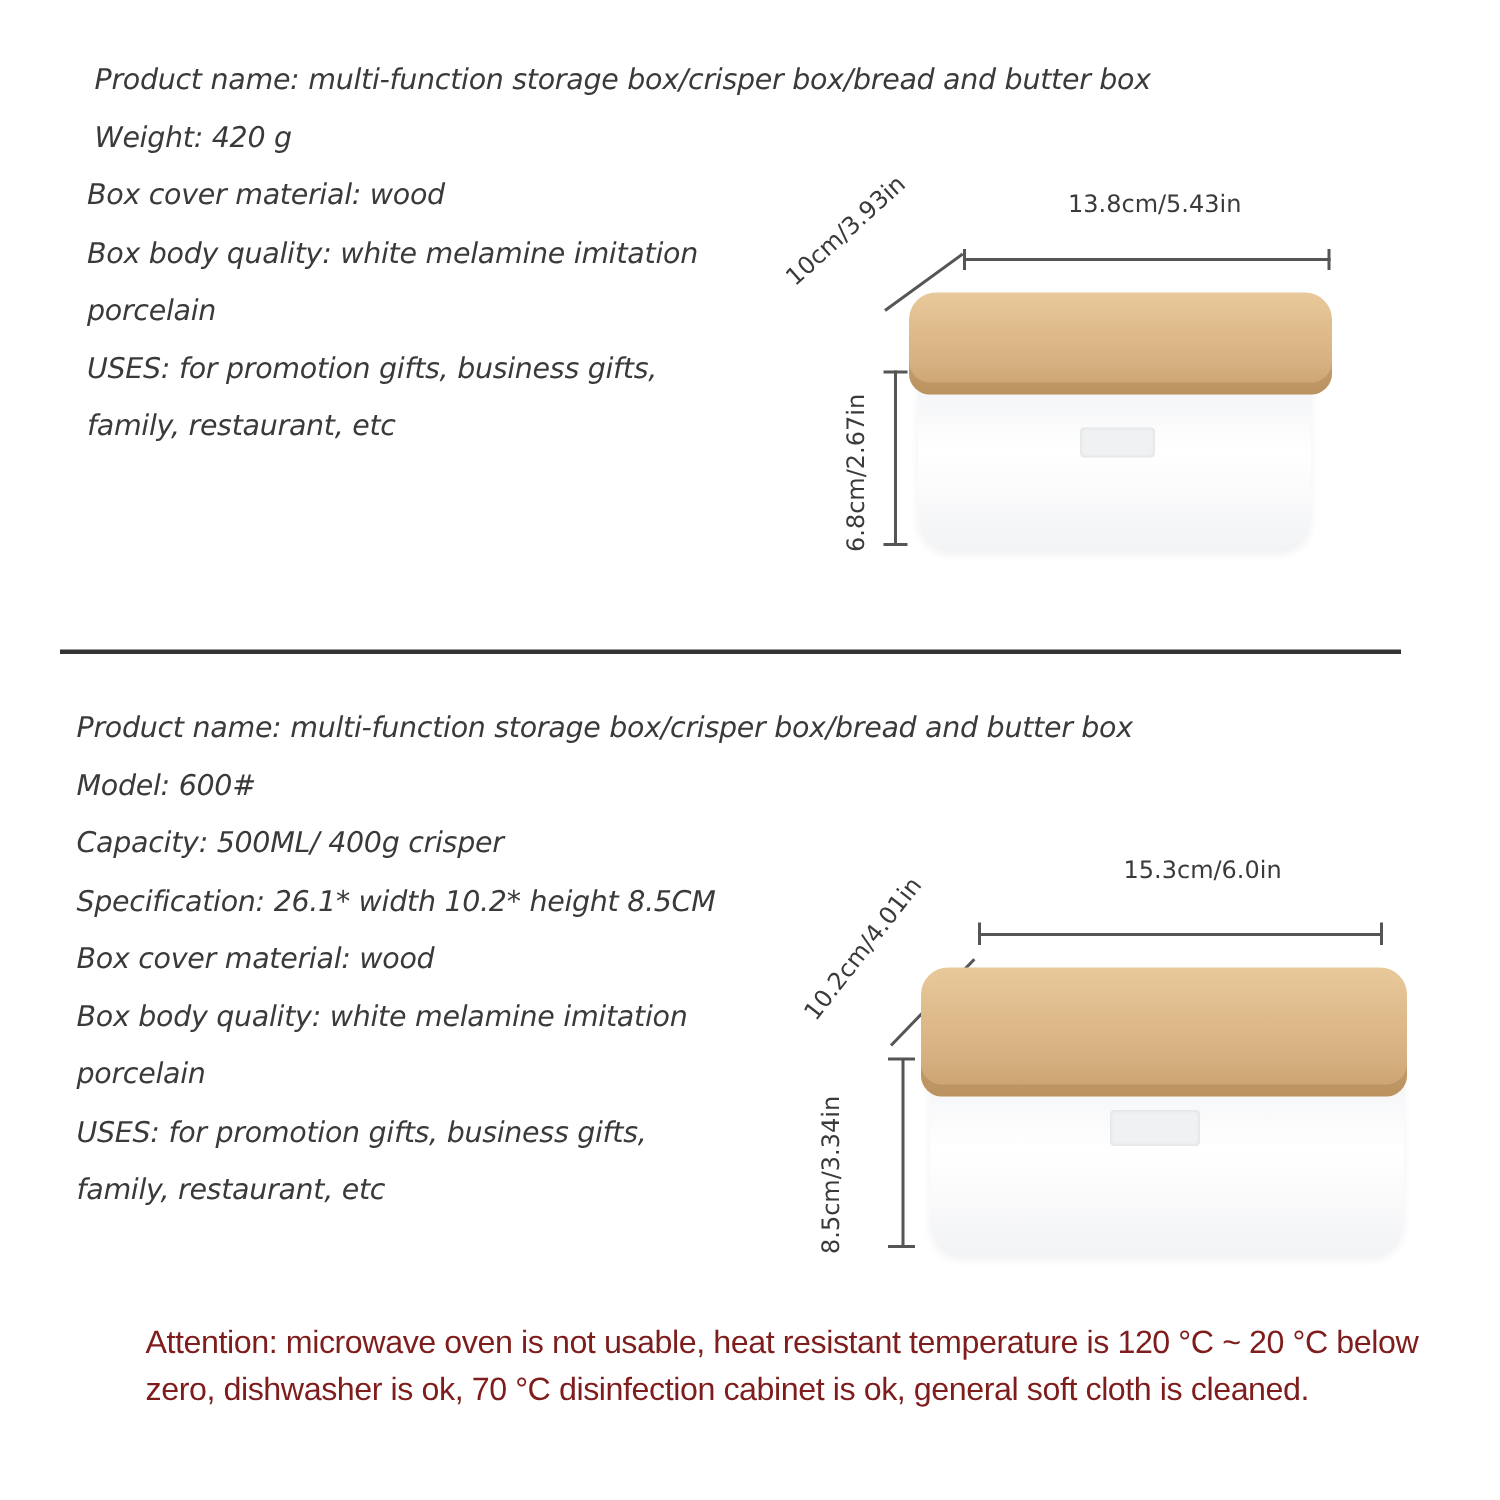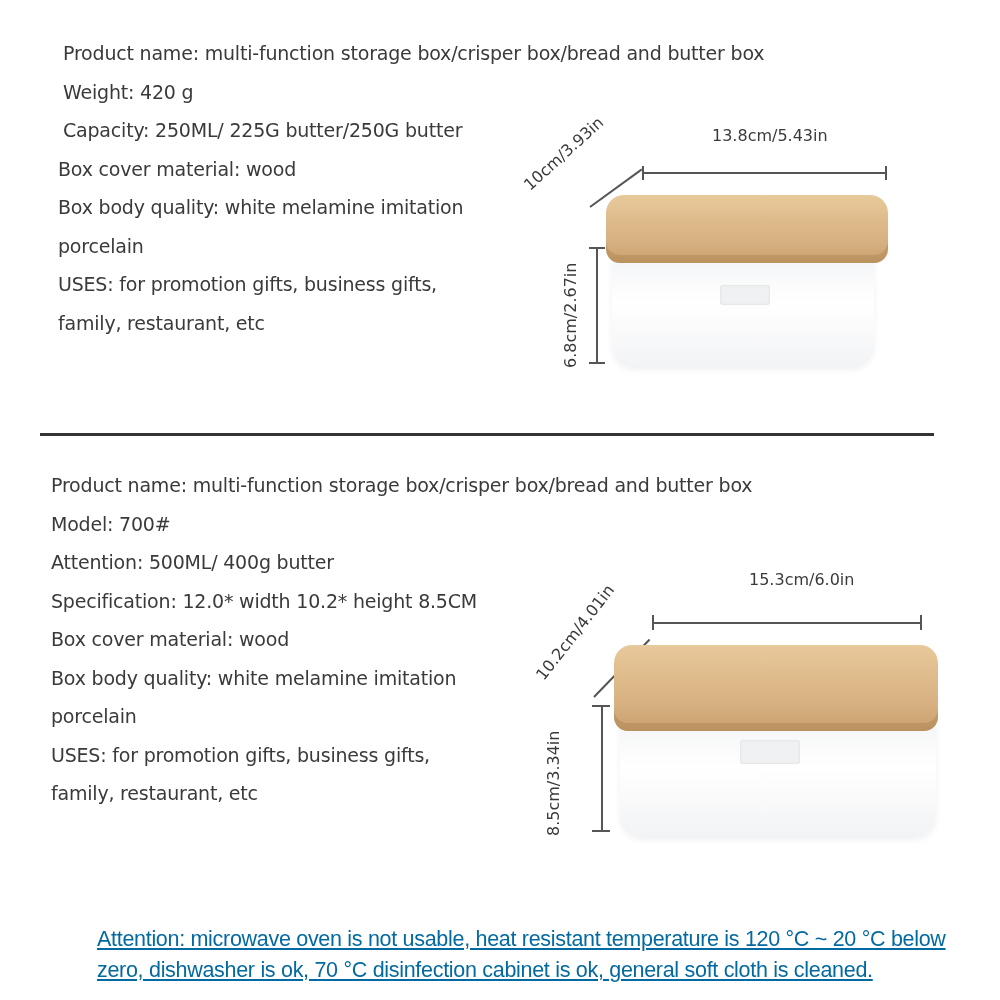--- a/index.html
+++ b/index.html
@@ -1,35 +1,34 @@
 <!DOCTYPE html>
 <html><head>
 <meta charset="utf-8">
 <style>
   html, body { margin:0; padding:0; background:#ffffff; }
   body { width:1000px; height:1000px; position:relative; overflow:hidden; font-family:"DejaVu Sans", "Liberation Sans", sans-serif; color:#3a3a3a; }
   .spec { position:absolute; font-size:19px; line-height:38.5px; letter-spacing:-0.2px; }
-  .spec div { white-space:nowrap; }
+  .spec div { white-space:nowrap;font-style:italic; }
   #specs1 { left:58px; top:34px; }
   #specs2 { left:51px; top:466px; }
   .divider { position:absolute; left:40px; top:433px; width:894px; height:3px; background:#333333; }
-  .attention { position:absolute; left:97px; top:924px; width:860px; font-family:"Liberation Sans", sans-serif; font-size:21.5px; line-height:31px; color:#0369a1; letter-spacing:-0.3px;text-decoration:underline; }
+  .attention { position:absolute; left:97px; top:880px; width:860px; font-family:"Liberation Sans", sans-serif; font-size:21.5px; line-height:31px; color:#7f1d1d; letter-spacing:-0.3px; }
   .dim-label { position:absolute; font-family:"DejaVu Sans", sans-serif; font-size:16px; color:#3a3a3a; white-space:nowrap; }
   .line { position:absolute; background:#555555; }
   .lid { position:absolute; border-radius:18px 18px 14px 14px; background:linear-gradient(180deg,#e8c99b 0%, #ddb888 45%, #d6b080 70%, #c9a06e 100%); box-shadow: inset 0 -8px 0 rgba(160,120,70,0.35); }
   .body-box { position:absolute; background:linear-gradient(180deg,#f4f5f7 0%, #ffffff 40%, #f2f3f5 100%); border-radius:0 0 22px 22px; box-shadow: 0 2px 6px rgba(0,0,0,0.06); }
   .handle { position:absolute; background:#f0f1f3; border-radius:3px; box-shadow: inset 0 0 3px rgba(0,0,0,0.1); }
 </style>
 </head>
 <body>
 
 <div id="specs1" class="spec">
   <div style="padding-left:5px">Product name: multi-function storage box/crisper box/bread and butter box</div>
   <div style="padding-left:5px">Weight: 420 g</div>
-  <div style="padding-left:5px">Capacity: 250ML/ 225G butter/250G butter</div>
   <div>Box cover material: wood</div>
   <div>Box body quality: white melamine imitation</div>
   <div>porcelain</div>
   <div>USES: for promotion gifts, business gifts,</div>
   <div>family, restaurant, etc</div>
 </div>
 
 <div>
   <div class="dim-label" style="left:712px; top:126px;">13.8cm/5.43in</div>
   <div class="line" style="left:642px; top:172px; width:245px; height:2px;"></div>
@@ -46,23 +45,23 @@
 
   <div class="body-box" style="left:612px; top:258px; width:262px; height:110px;"></div>
   <div class="handle" style="left:720px; top:285px; width:50px; height:20px;"></div>
   <div class="lid" style="left:606px; top:195px; width:282px; height:68px;"></div>
 </div>
 
 <div class="divider"></div>
 
 <div id="specs2" class="spec">
   <div>Product name: multi-function storage box/crisper box/bread and butter box</div>
-  <div>Model: 700#</div>
-  <div>Attention: 500ML/ 400g butter</div>
-  <div>Specification: 12.0* width 10.2* height 8.5CM</div>
+  <div>Model: 600#</div>
+  <div>Capacity: 500ML/ 400g crisper</div>
+  <div>Specification: 26.1* width 10.2* height 8.5CM</div>
   <div>Box cover material: wood</div>
   <div>Box body quality: white melamine imitation</div>
   <div>porcelain</div>
   <div>USES: for promotion gifts, business gifts,</div>
   <div>family, restaurant, etc</div>
 </div>
 
 <div>
   <div class="dim-label" style="left:749px; top:570px;">15.3cm/6.0in</div>
   <div class="line" style="left:652px; top:622px; width:270px; height:2px;"></div>

